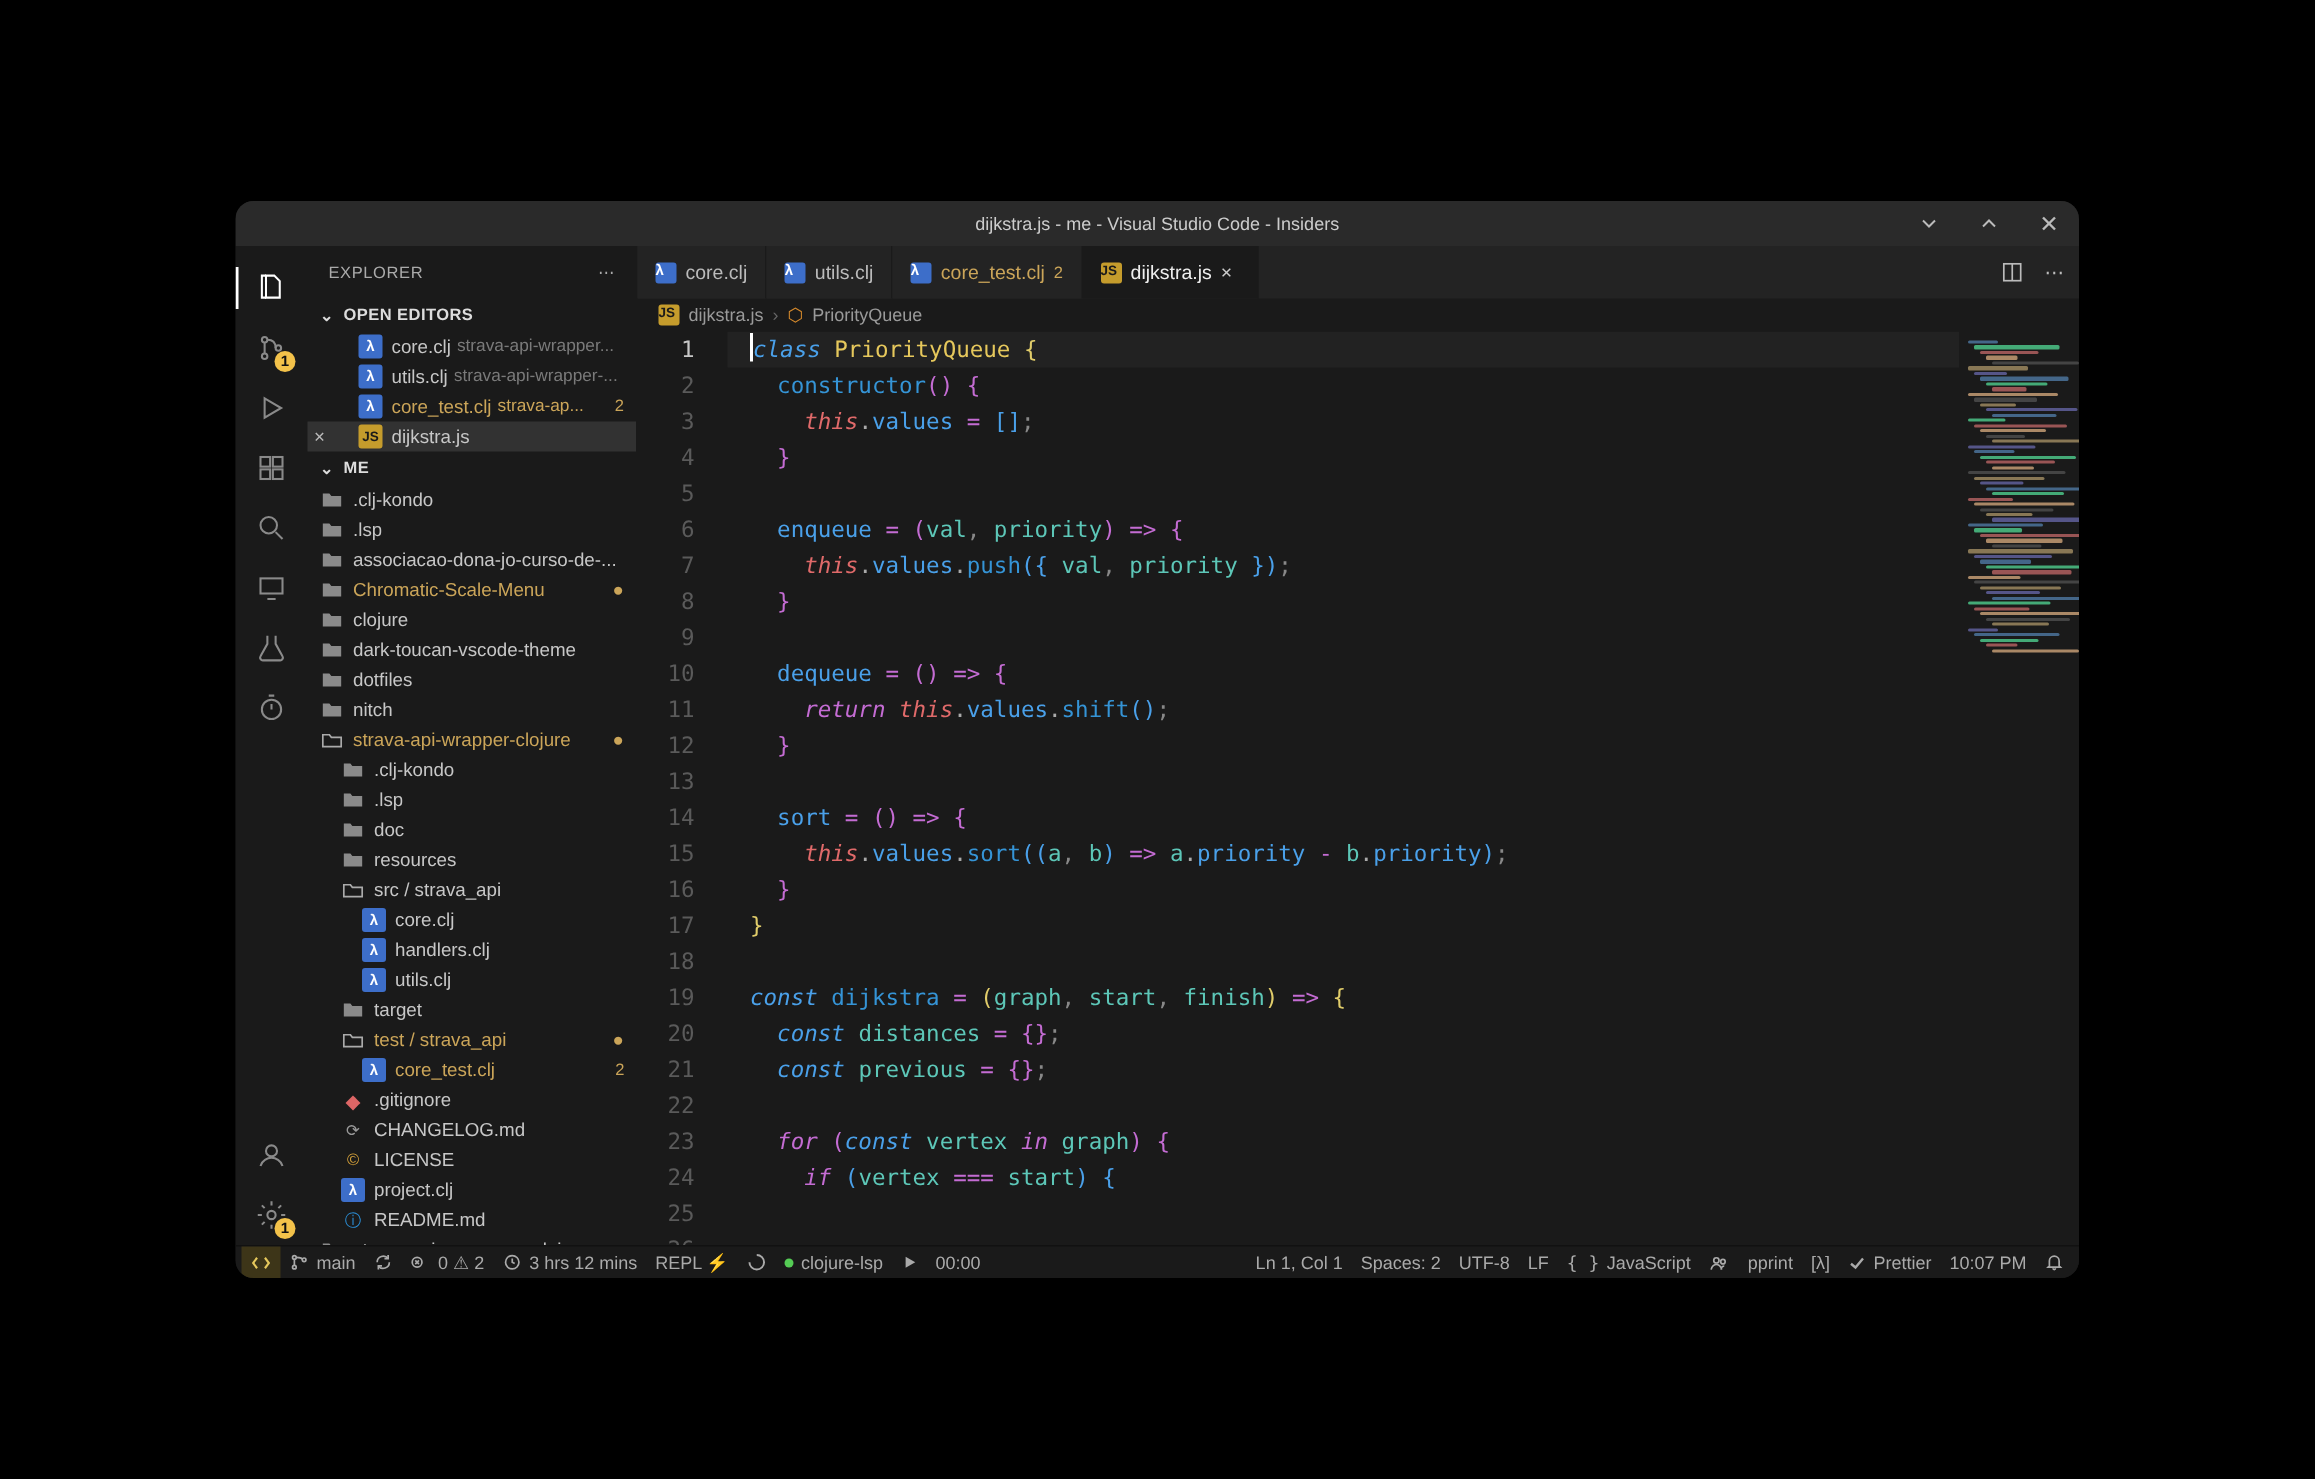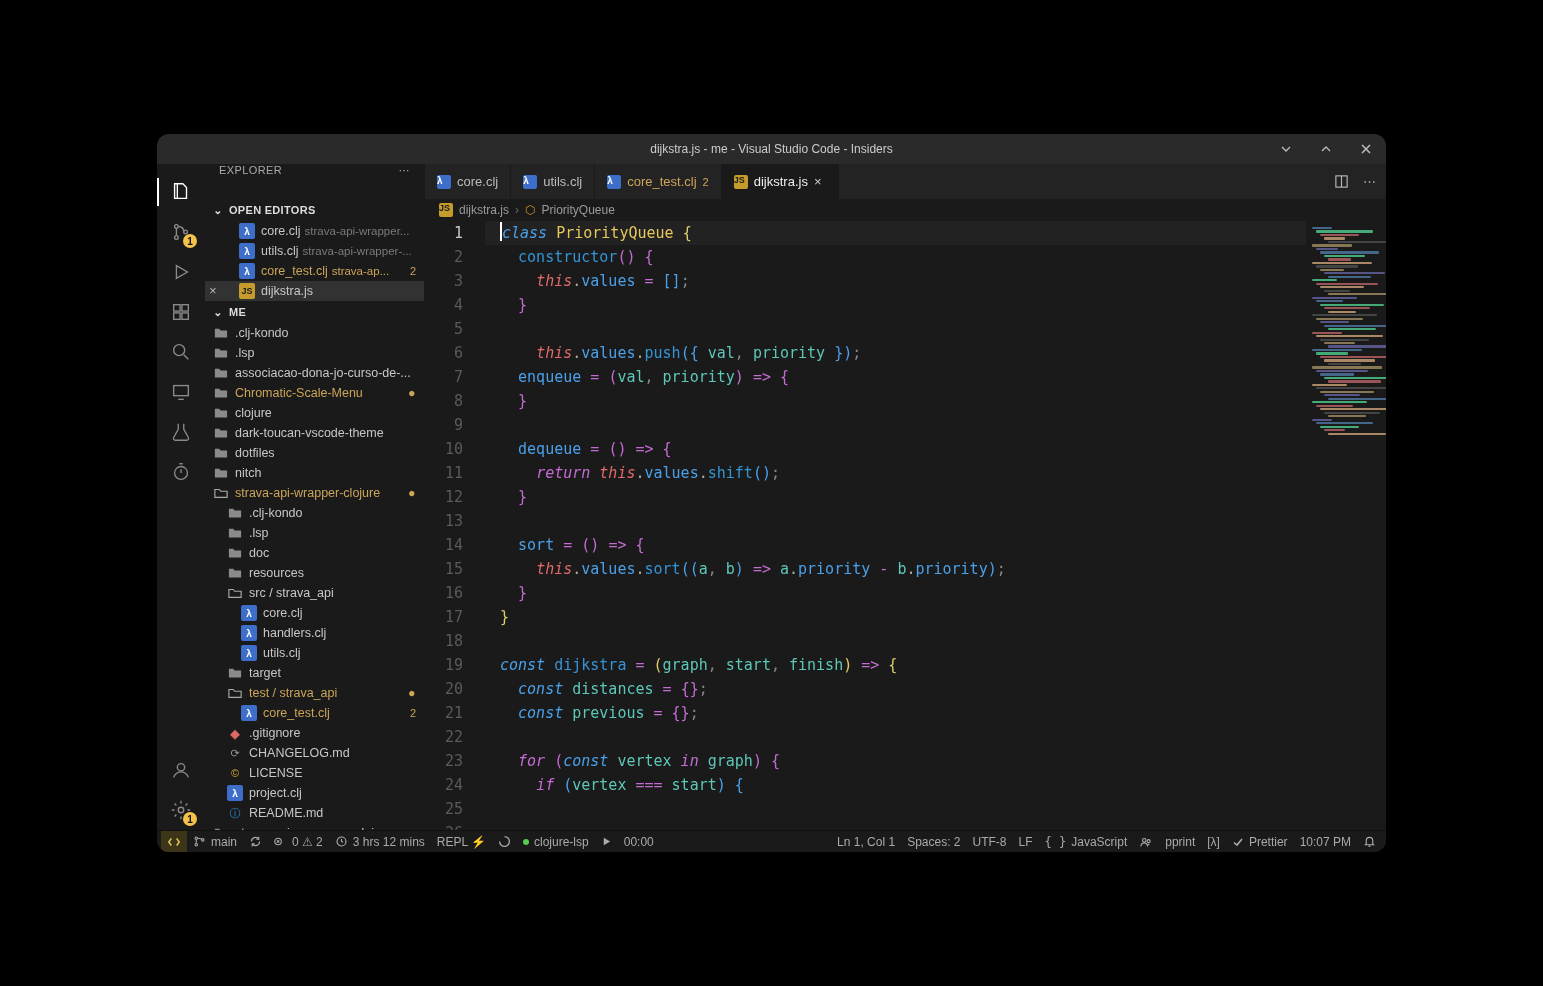--- a/index.html
+++ b/index.html
@@ -64,21 +64,21 @@
 
 .sidebar {
   width: 220px;
   background: #1a1a1a;
   display: flex;
   flex-direction: column;
   border-right: 1px solid #1a1a1a;
   min-height: 0;
 }
 .sidebar .hdr {
-  height: 35px; display: flex; align-items: flex-start; justify-content: space-between;
+  height: 35px; display: flex; align-items: center; justify-content: space-between;
   padding: 0 14px; color: #aaa; font-size: 11px; letter-spacing: .4px;
 }
 .sidebar .hdr .dots { color: #aaa; cursor: pointer; }
 .section-hdr {
   height: 22px; display: flex; align-items: center; gap: 4px;
   padding-left: 6px; color: #ddd; font-size: 11px; font-weight: 700; letter-spacing: .3px;
   cursor: pointer;
 }
 .section-hdr .chev { width: 14px; text-align: center; }
 .tree { overflow-y: auto; min-height: 0; }
@@ -598,22 +598,22 @@
               <div class="ln">24</div>
               <div class="ln">25</div>
               <div class="ln">26</div>
             </div>
           <div class="text" id="code-text">
               <div class="line cur"><span class="cursor"></span><span class="tk-kw">class </span><span class="tk-cls">PriorityQueue </span><span class="tk-br">{</span></div>
               <div class="line"><span>  </span><span class="tk-fn">constructor</span><span class="tk-br2">() </span><span class="tk-br2">{</span></div>
               <div class="line"><span>    </span><span class="tk-this">this</span><span class="tk-dot">.</span><span class="tk-prop">values</span><span class="tk-op"> = </span><span class="tk-br3">[]</span><span class="tk-semi">;</span></div>
               <div class="line"><span>  </span><span class="tk-br2">}</span></div>
               <div class="line"></div>
+              <div class="line"><span>  </span><span class="tk-prop">enqueue</span><span class="tk-op"> = </span><span class="tk-br2">(</span><span class="tk-id">val</span><span class="tk-semi">, </span><span class="tk-id">priority</span><span class="tk-br2">) </span><span class="tk-op">=&gt; </span><span class="tk-br2">{</span></div>
               <div class="line"><span>    </span><span class="tk-this">this</span><span class="tk-dot">.</span><span class="tk-prop">values</span><span class="tk-dot">.</span><span class="tk-fn">push</span><span class="tk-br3">({ </span><span class="tk-id">val</span><span class="tk-semi">, </span><span class="tk-id">priority</span><span class="tk-br3"> })</span><span class="tk-semi">;</span></div>
-              <div class="line"><span>  </span><span class="tk-prop">enqueue</span><span class="tk-op"> = </span><span class="tk-br2">(</span><span class="tk-id">val</span><span class="tk-semi">, </span><span class="tk-id">priority</span><span class="tk-br2">) </span><span class="tk-op">=&gt; </span><span class="tk-br2">{</span></div>
               <div class="line"><span>  </span><span class="tk-br2">}</span></div>
               <div class="line"></div>
               <div class="line"><span>  </span><span class="tk-prop">dequeue</span><span class="tk-op"> = </span><span class="tk-br2">() </span><span class="tk-op">=&gt; </span><span class="tk-br2">{</span></div>
               <div class="line"><span>    </span><span class="tk-kw2">return </span><span class="tk-this">this</span><span class="tk-dot">.</span><span class="tk-prop">values</span><span class="tk-dot">.</span><span class="tk-fn">shift</span><span class="tk-br3">()</span><span class="tk-semi">;</span></div>
               <div class="line"><span>  </span><span class="tk-br2">}</span></div>
               <div class="line"></div>
               <div class="line"><span>  </span><span class="tk-prop">sort</span><span class="tk-op"> = </span><span class="tk-br2">() </span><span class="tk-op">=&gt; </span><span class="tk-br2">{</span></div>
               <div class="line"><span>    </span><span class="tk-this">this</span><span class="tk-dot">.</span><span class="tk-prop">values</span><span class="tk-dot">.</span><span class="tk-fn">sort</span><span class="tk-br3">((</span><span class="tk-id">a</span><span class="tk-semi">, </span><span class="tk-id">b</span><span class="tk-br3">) </span><span class="tk-op">=&gt; </span><span class="tk-id">a</span><span class="tk-dot">.</span><span class="tk-prop">priority</span><span class="tk-op"> - </span><span class="tk-id">b</span><span class="tk-dot">.</span><span class="tk-prop">priority</span><span class="tk-br3">)</span><span class="tk-semi">;</span></div>
               <div class="line"><span>  </span><span class="tk-br2">}</span></div>
               <div class="line"><span class="tk-br">}</span></div>

